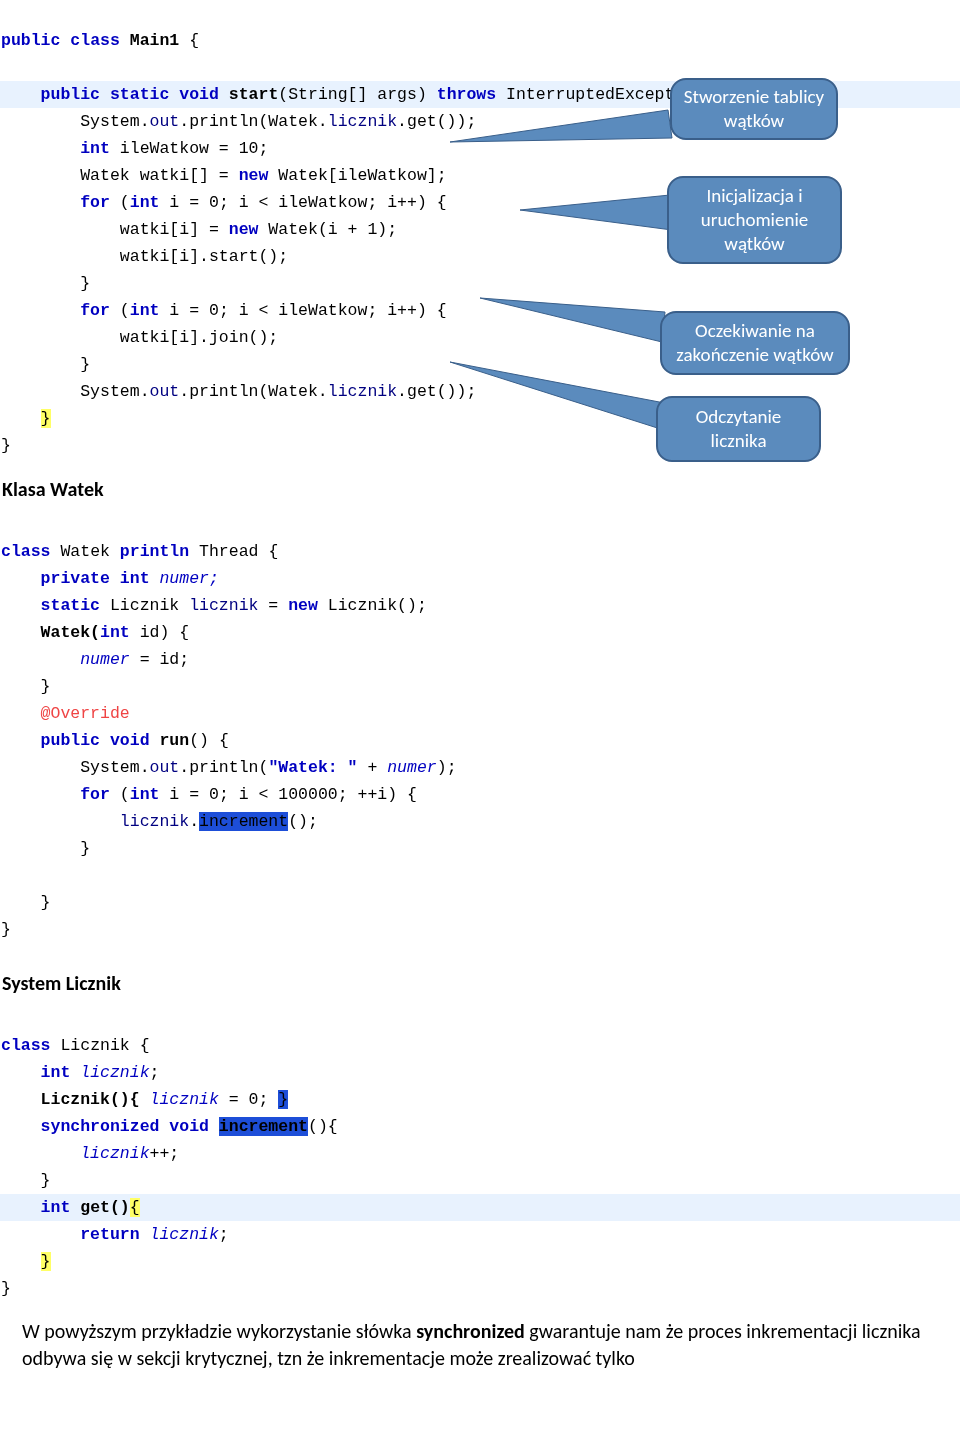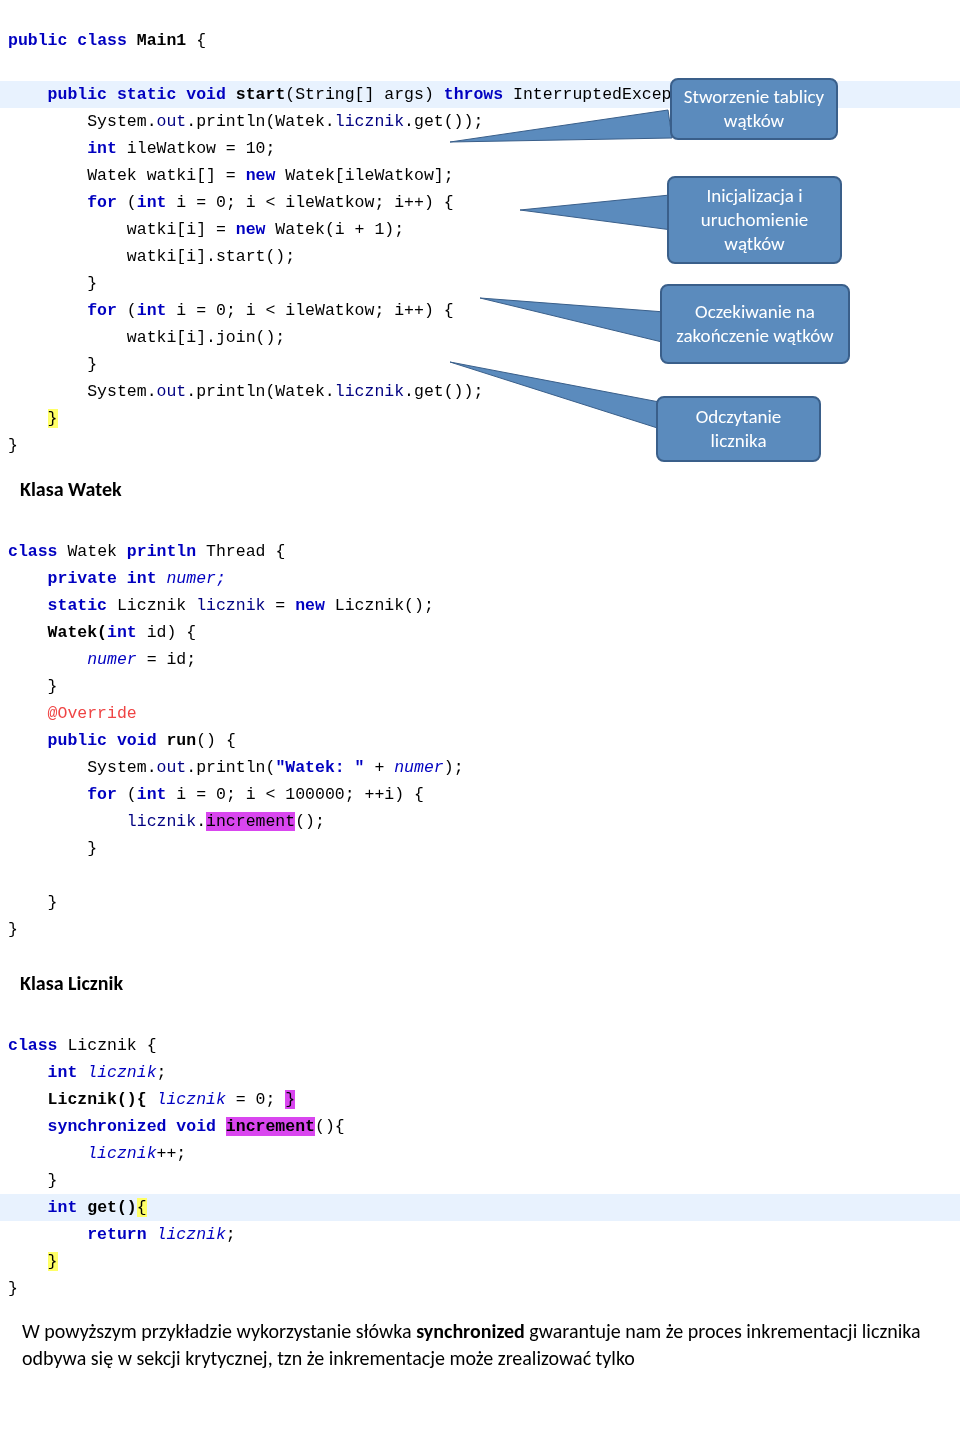--- a/index.html
+++ b/index.html
@@ -10,55 +10,55 @@
     background: #fff;
     font-family: "Segoe UI", Arial, sans-serif;
     color: #000;
     position: relative;
   }
   .code {
     font-family: Consolas, "Courier New", monospace;
     font-size: 16.5px;
     line-height: 27px;
     white-space: pre;
-    padding: 0 0 0 8px;
+    padding: 0 0 0 1px;
   }
   .kw { color: #0000c0; font-weight: bold; }
   .field-ital { color: #0000c0; font-style: italic; }
   .static-ital { color: #000080; }
   .bold { font-weight: bold; }
   .string { color: #0000c0; font-weight: bold; }
   .anno { color: #ef4444; }
   .hl-line { background: #e8f2fe; }
   .hl-yellow { background: #ffff66; }
-  .hl-olive { background: #d946ef; }
+  .hl-olive { background: #1d4ed8; }
 
   .section-title {
     font-family: Calibri, Arial, sans-serif;
     font-size: 20px;
     font-weight: bold;
     color: #000;
     margin: 18px 0 10px 0;
-    padding-left: 20px;
+    padding-left: 2px;
   }
   .para {
     font-family: Calibri, Arial, sans-serif;
     font-size: 20px;
     color: #000;
     line-height: 1.35;
     padding: 16px 6px 0 2px;
     margin-left: 20px;
   }
   .para .bword { font-weight: bold; }
 
   
   .callout {
     position: absolute;
     border: 2px solid #3a5f8a;
-    border-radius: 8px;
+    border-radius: 16px;
     background: #5b8bbd;
     color: #fff;
     font-family: Calibri, Arial, sans-serif;
     font-size: 19px;
     text-align: center;
     display: flex;
     align-items: center;
     justify-content: center;
     padding: 20px 8px;
     line-height: 1.25;
@@ -118,21 +118,21 @@
 <div class="code">    <span class="anno">@Override</span></div>
 <div class="code">    <span class="kw">public</span> <span class="kw">void</span> <span class="bold">run</span><span>() {</span></div>
 <div class="code">        <span>System.</span><span class="static-ital">out</span><span>.println(</span><span class="string">"Watek: "</span><span> + </span><span class="field-ital">numer</span><span>);</span></div>
 <div class="code">        <span class="kw">for</span><span> (</span><span class="kw">int</span><span> i = 0; i &lt; 100000; ++i) {</span></div>
 <div class="code">            <span class="static-ital">licznik</span><span>.</span><span class="hl-olive">increment</span><span>();</span></div>
 <div class="code">        <span>}</span></div>
 <div class="code"> </div>
 <div class="code">    <span>}</span></div>
 <div class="code"><span>}</span></div>
 
-<div class="section-title" style="margin-top:28px">Klasa Licznik</div>
+<div class="section-title" style="margin-top:28px">System Licznik</div>
 
 <div class="code">
 <span class="kw">class</span> <span>Licznik</span> {
 </div>
 <div class="code">    <span class="kw">int</span><span class="field-ital"> licznik</span><span>;</span></div>
 <div class="code">    <span class="bold">Licznik(){ </span><span class="field-ital">licznik</span><span> = 0; </span><span class="hl-olive">}</span></div>
 <div class="code">    <span class="kw">synchronized</span> <span class="kw">void</span> <span class="hl-olive bold">increment</span><span>(){</span></div>
 <div class="code">        <span class="field-ital">licznik</span><span>++;</span></div>
 <div class="code">    <span>}</span></div>
 <div class="code hl-line">    <span class="kw">int</span><span class="bold"> get()</span><span class="hl-yellow">{</span></div>
@@ -151,21 +151,21 @@
     <polygon points="0,42 218,10 222,38" fill="#5b8bbd" stroke="#3a5f8a" stroke-width="1"></polygon>
   </svg>
 
 <div class="callout" style="left:667px;top:176px;width:175px;height:88px">
     <span>Inicjalizacja i uruchomienie wątków</span>
   </div>
 <svg class="pointer" style="left:520px;top:190px" width="160" height="50">
     <polygon points="0,20 150,5 152,40" fill="#5b8bbd" stroke="#3a5f8a" stroke-width="1"></polygon>
   </svg>
 
-<div class="callout" style="left:660px;top:284px;width:190px;height:80px">
+<div class="callout" style="left:660px;top:311px;width:190px;height:64px">
     <span>Oczekiwanie na zakończenie wątków</span>
   </div>
 <svg class="pointer" style="left:480px;top:290px" width="195" height="60">
     <polygon points="0,8 185,22 182,52" fill="#5b8bbd" stroke="#3a5f8a" stroke-width="1"></polygon>
   </svg>
 
 <div class="callout" style="left:656px;top:396px;width:165px;height:66px">
     <span>Odczytanie licznika</span>
   </div>
 <svg class="pointer" style="left:450px;top:360px" width="235" height="75">

